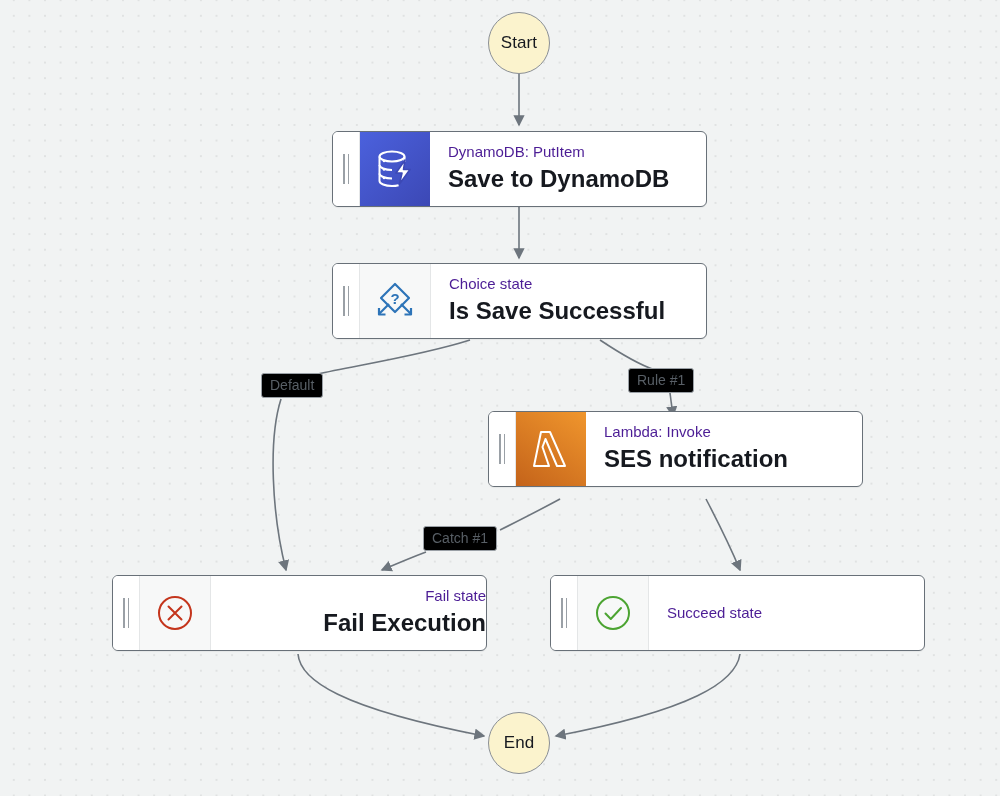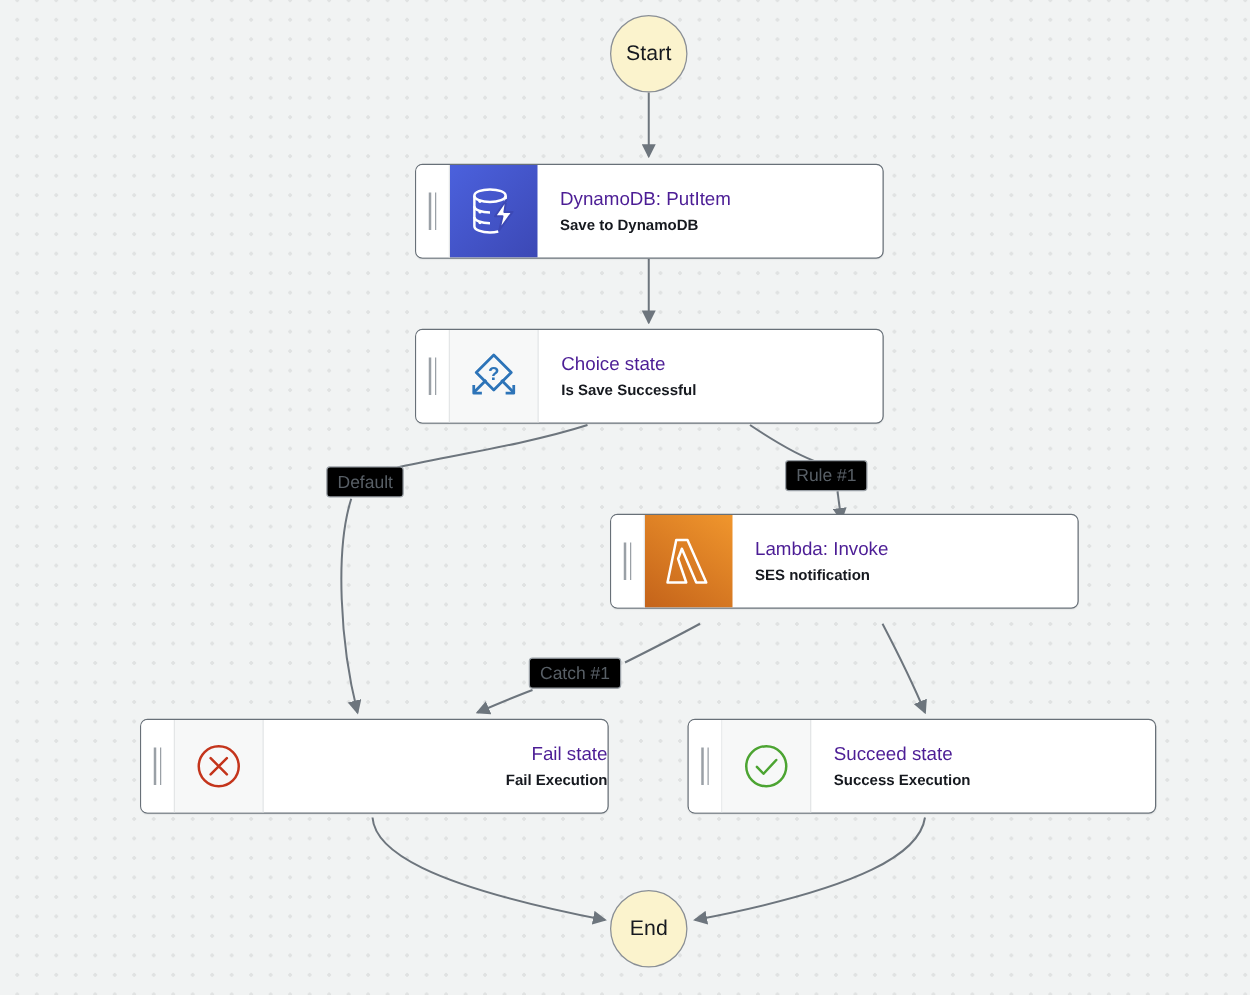--- a/index.html
+++ b/index.html
@@ -103,21 +103,21 @@
     flex-direction: column;
     justify-content: center;
     padding-left: 18px;
   }
   .subtitle {
     font-size: 15px;
     color: #4c1d95;
     line-height: 1.35;
   }
   .title {
-    font-size: 12px;
+    font-size: 24px;
     color: #16191f;
     font-weight: bold;
     line-height: 1.35;
     margin-top: 1px;
   }
 
   
   .edge-label {
     position: absolute;
     background: #000000;
@@ -259,21 +259,20 @@
         <i></i>
     </div>
     <div class="icon-cell plain">
       <svg width="42" height="42" viewBox="0 0 42 42" xmlns="http://www.w3.org/2000/svg">
         <circle cx="21" cy="21" r="16" fill="none" stroke="#4ca432" stroke-width="2"></circle>
         <path d="M 13.5 21.5 L 18.8 27 L 29 16" fill="none" stroke="#4ca432" stroke-width="2" stroke-linecap="round" stroke-linejoin="round"></path>
       </svg>
     </div>
     <div class="labels">
       <div class="subtitle">Succeed state</div>
-      <div class="title">Success Execution</div>
     </div>
   </div>
 
   <div class="edge-label" style="left:261px; top:373px;">Default</div>
   <div class="edge-label" style="left:628px; top:368px;">Rule #1</div>
   <div class="edge-label" style="left:423px; top:526px;">Catch #1</div>
 
   <div class="terminal" style="left:488px; top:712px;">
     <span>End</span>
   </div>

